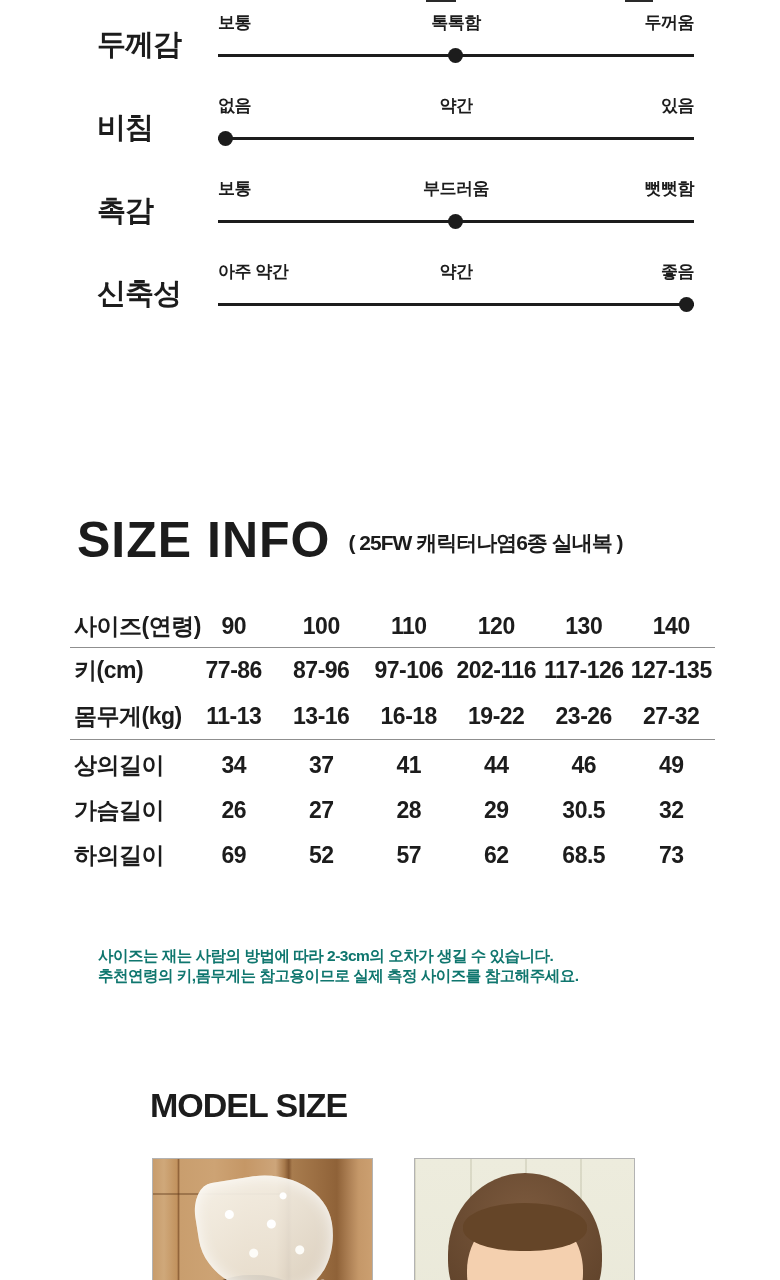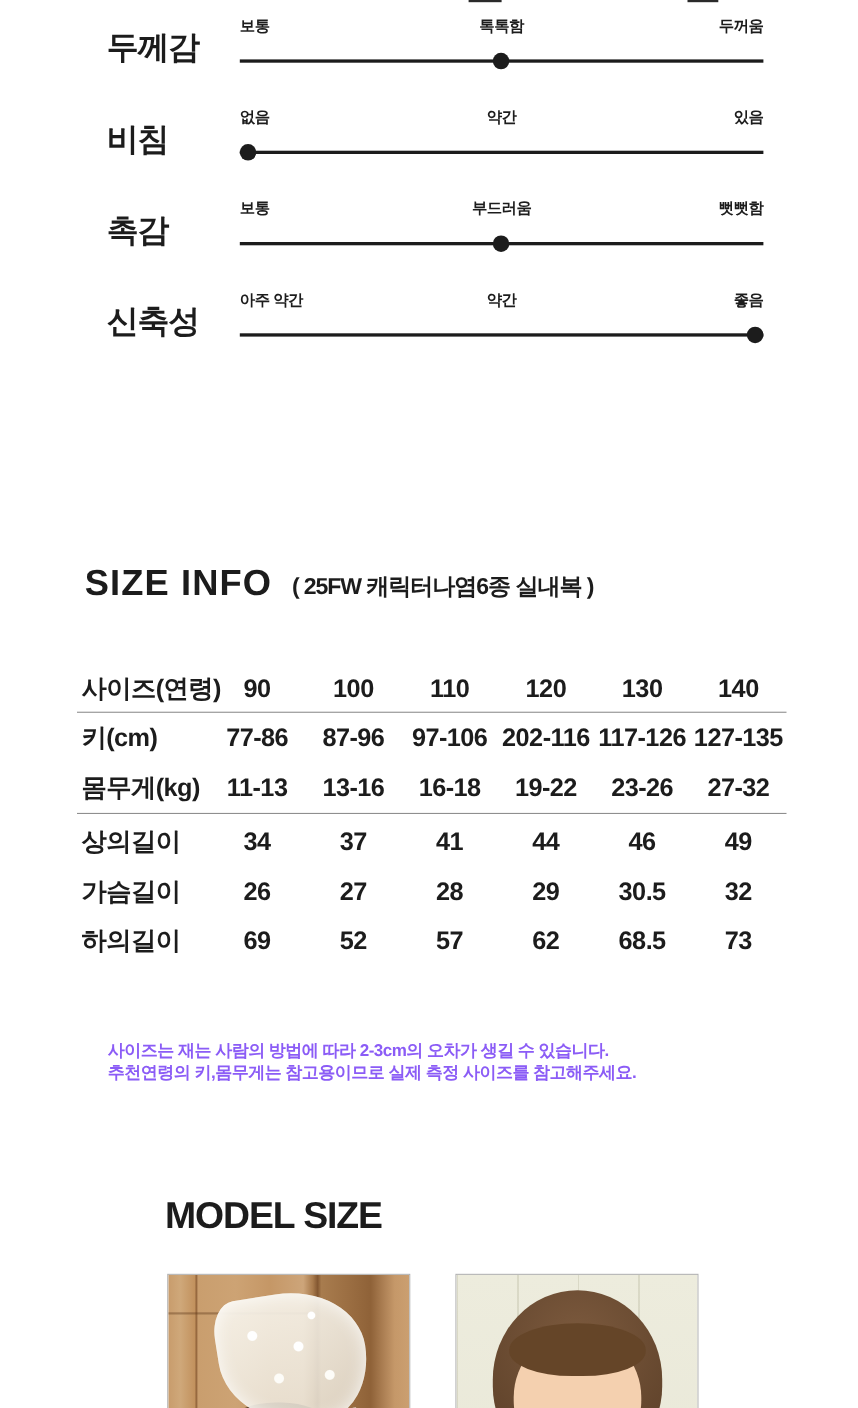--- a/index.html
+++ b/index.html
@@ -9,44 +9,44 @@
     font-family:"Liberation Sans","DejaVu Sans",sans-serif;
   }
   
   .crop-artifact{position:absolute;top:0;height:2px;background:#2a2a2a;}
   .frow{position:absolute;left:0;width:780px;height:64px;}
   .frow-label{
     position:absolute;left:97px;top:19px;font-size:29px;font-weight:800;
     line-height:30px;letter-spacing:-1px;white-space:nowrap;
   }
   .scale{position:absolute;left:218px;top:3px;width:476px;height:20px;
-    font-size:14px;font-weight:600;line-height:20px;letter-spacing:-0.5px;}
+    font-size:17px;font-weight:600;line-height:20px;letter-spacing:-0.5px;}
   .s-left{position:absolute;left:0;top:0;white-space:nowrap;}
   .s-center{position:absolute;left:50%;top:0;transform:translateX(-50%);white-space:nowrap;}
   .s-right{position:absolute;right:0;top:0;white-space:nowrap;}
   .track{position:absolute;left:218px;top:44px;width:476px;height:3px;background:#1c1c1c;}
   .dot{position:absolute;top:38px;width:15px;height:15px;border-radius:50%;background:#1c1c1c;}
   .dot.pos-left{left:218px;}
   .dot.pos-center{left:448px;}
   .dot.pos-right{left:679px;}
   
   .size-head{position:absolute;left:77px;top:511px;display:flex;align-items:center;gap:18px;white-space:nowrap;}
-  .size-title{font-size:33px;font-weight:900;letter-spacing:1px;}
+  .size-title{font-size:50px;font-weight:900;letter-spacing:1px;}
   .size-subtitle{font-size:21px;font-weight:800;letter-spacing:-1px;padding-top:5px;}
   .stable{position:absolute;left:70px;top:605px;width:645px;font-size:23px;font-weight:700;letter-spacing:-0.5px;}
   .trow{display:grid;grid-template-columns:120px repeat(6,1fr);align-items:center;}
   .trow .lbl{text-align:left;padding-left:4px;white-space:nowrap;}
   .trow .val{text-align:center;white-space:nowrap;}
   .trow.header{height:42px;border-bottom:1px solid #8f8f8f;}
   .trow.r0{height:45px;}
   .trow.r1{height:46px;border-bottom:1px solid #8f8f8f;}
   .trow.rb{height:45px;}
   .trow.pad{margin-top:3px;}
   .notes{position:absolute;left:98px;top:946px;font-size:15.5px;font-weight:600;
-    line-height:20px;letter-spacing:-0.5px;color:#8b5cf6;}
+    line-height:20px;letter-spacing:-0.5px;color:#0f766e;}
   
   .model-title{position:absolute;left:150px;top:1086px;font-size:34px;font-weight:900;letter-spacing:-1px;}
   .photo{position:absolute;top:1158px;width:221px;height:210px;overflow:hidden;
     border:1px solid #b3b3b3;box-sizing:border-box;}
   .photo-left{left:152px;}
   .photo-right{left:414px;}
   
   .pl-bg{position:absolute;inset:0;background:
     linear-gradient(90deg,#c89c6c 0%,#cfa87a 5%,#c2925e 11%,#8f6138 11.6%,#c99e6e 12.4%,
       #cda374 28%,#c59766 42%,#cda57a 56%,#a87a4c 60%,#835731 62%,#a87c4e 63.5%,

